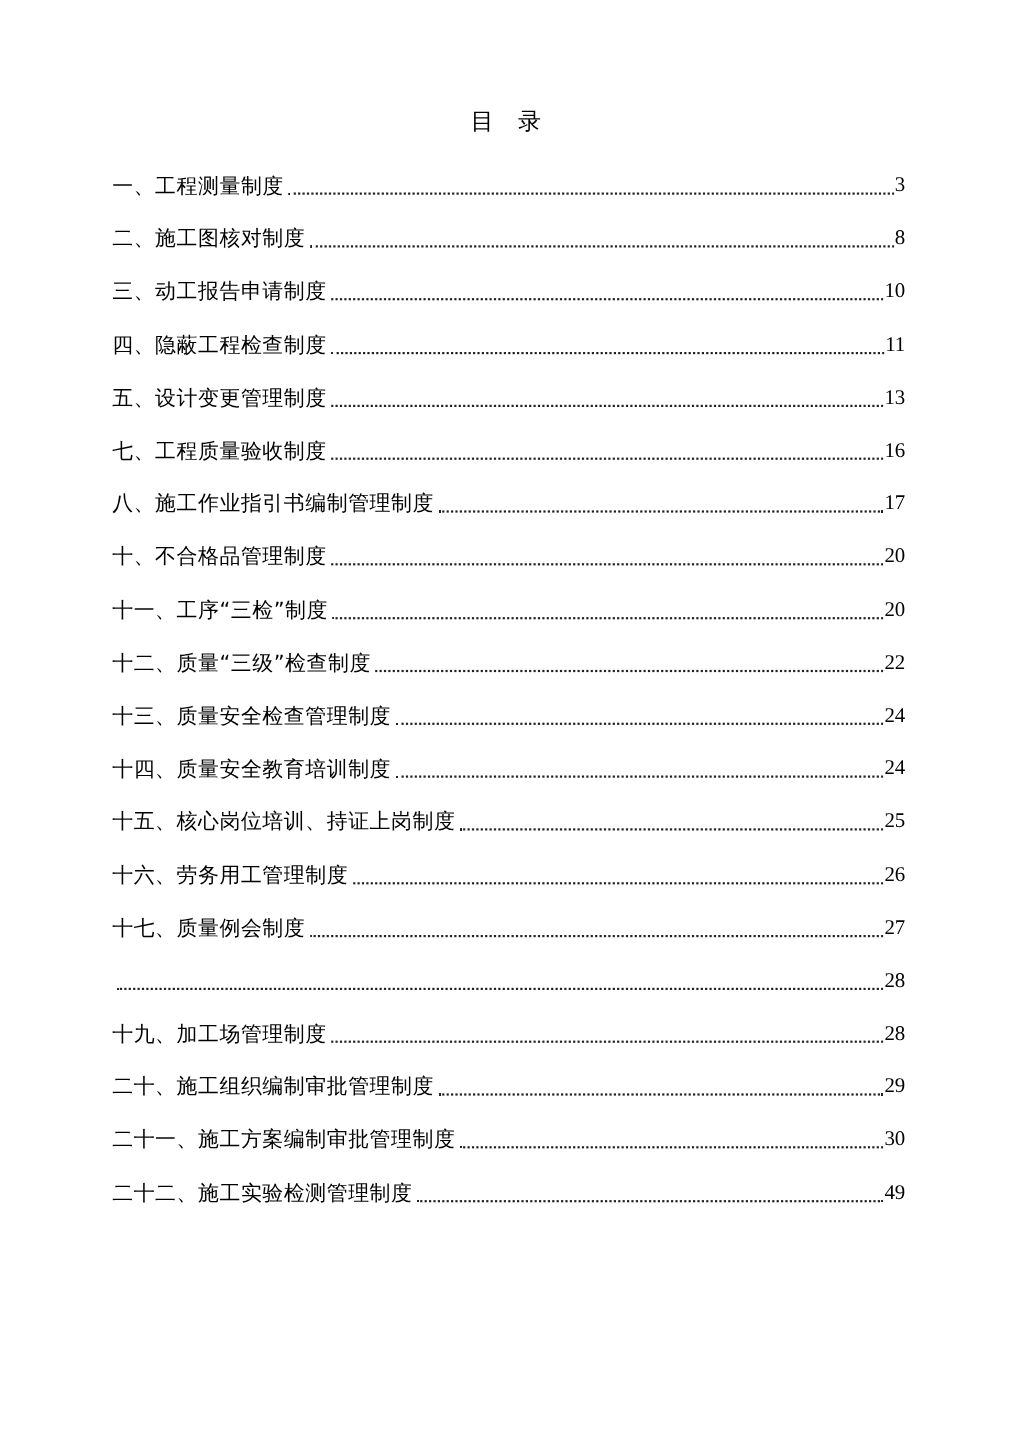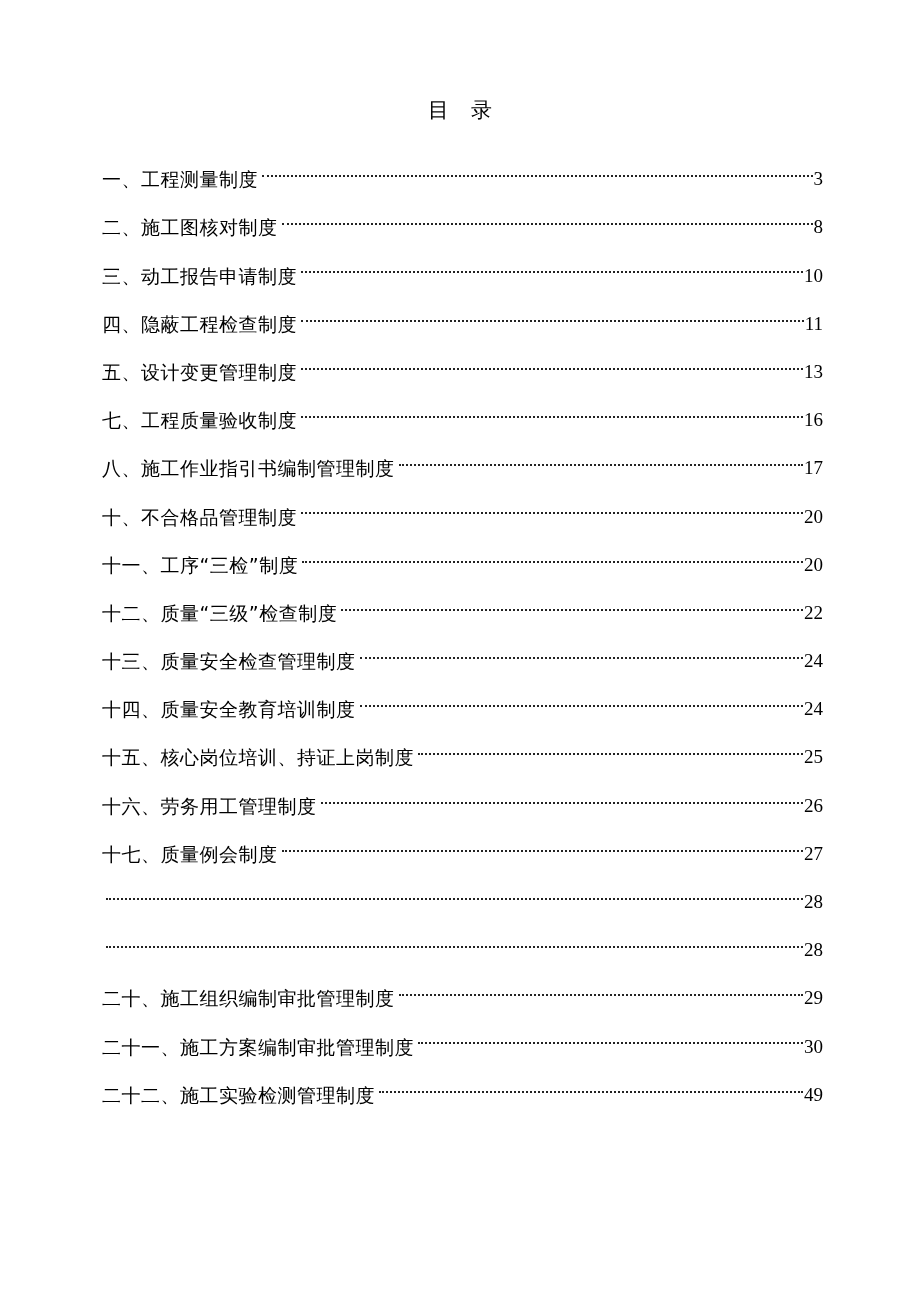--- a/index.html
+++ b/index.html
@@ -37,21 +37,21 @@
     position: absolute;
     top: 145px;
     left: 102px;
     width: 721px;
     margin: 0;
     padding: 0;
     list-style: none;
   }
   .toc-entry {
     display: flex;
-    align-items: flex-end;
+    align-items: center;
     height: 48.2px;
     font-size: 19px;
     line-height: 28px;
     white-space: nowrap;
   }
   .toc-label {
     flex: 0 0 auto;
     font-family: "DejaVu Sans", "Liberation Sans", sans-serif;
     font-weight: normal;
     font-size: 19px;
@@ -160,20 +160,21 @@
     <li class="toc-entry">
         <span class="toc-label">十七、质量例会制度</span>
         <span class="toc-leader"></span>
         <span class="toc-page">27</span>
       </li>
     <li class="toc-entry">
         <span class="toc-leader"></span>
         <span class="toc-page">28</span>
       </li>
     <li class="toc-entry">
+        <span class="toc-label">十九、加工场管理制度</span>
         <span class="toc-leader"></span>
         <span class="toc-page">28</span>
       </li>
     <li class="toc-entry">
         <span class="toc-label">二十、施工组织编制审批管理制度</span>
         <span class="toc-leader"></span>
         <span class="toc-page">29</span>
       </li>
     <li class="toc-entry">
         <span class="toc-label">二十一、施工方案编制审批管理制度</span>

